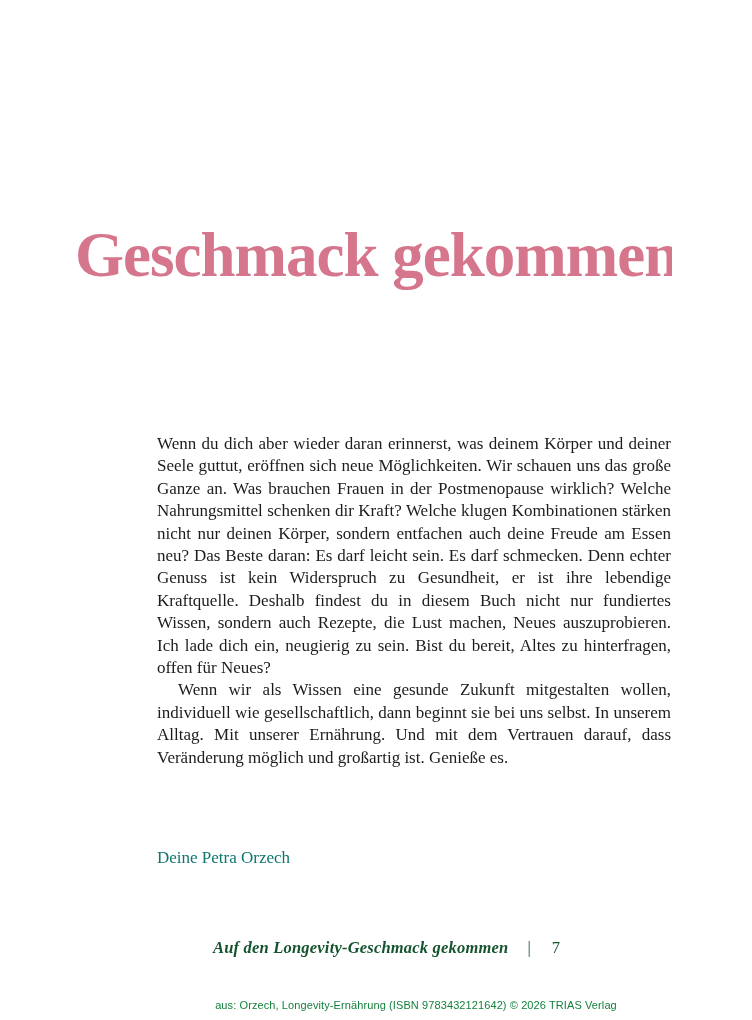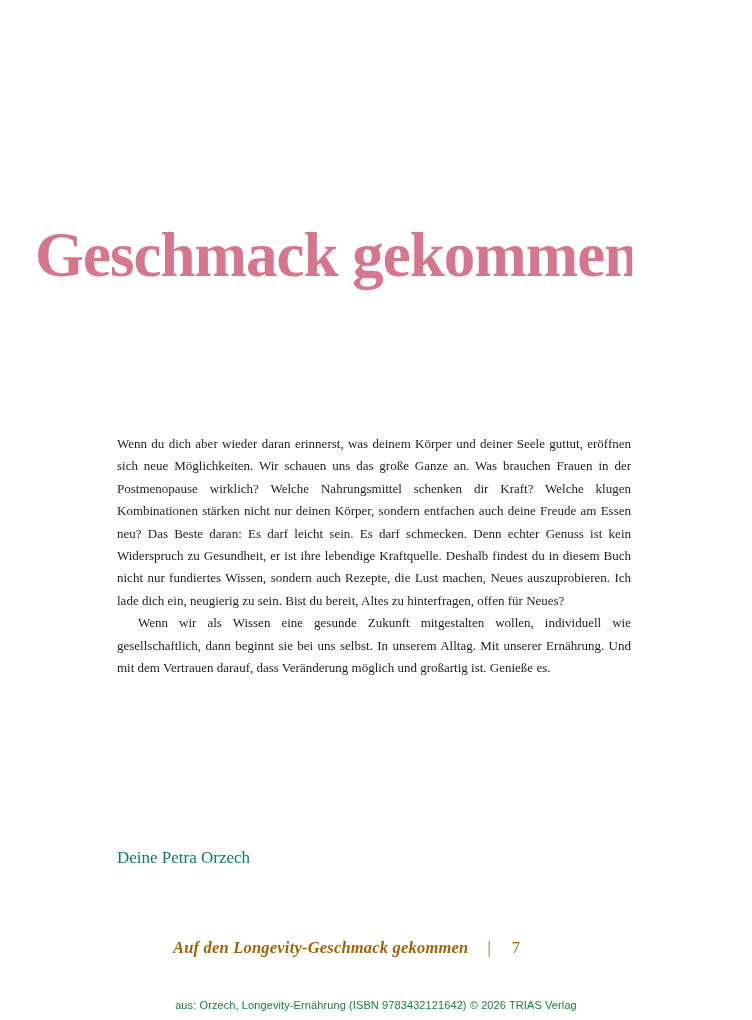--- a/index.html
+++ b/index.html
@@ -7,41 +7,42 @@
     padding: 0;
     background: #ffffff;
   }
   .page {
     position: relative;
     width: 632px;
     height: 1020px;
     background: #ffffff;
     overflow: hidden;
     font-family: "Liberation Serif", serif;
+    margin-left: 40px;
   }
   .heading {
     position: absolute;
     left: 35px;
     top: 224px;
     margin: 0;
     font-family: "Liberation Serif", serif;
     font-weight: 700;
     font-size: 63px;
     line-height: 1;
     letter-spacing: -1px;
     color: #d5768c;
     white-space: nowrap;
   }
   .body-block {
     position: absolute;
     left: 117px;
     top: 433px;
     width: 514px;
     color: #1c1c1c;
-    font-size: 13px;
+    font-size: 17px;
     line-height: 22.4px;
   }
   .para {
     margin: 0;
     text-align: justify;
     hyphens: auto;
     -webkit-hyphens: auto;
   }
   .para.indent {
     text-indent: 21px;
@@ -54,21 +55,21 @@
     color: #0f766e;
     font-size: 17px;
     line-height: 22px;
   }
   .running-footer {
     position: absolute;
     top: 938px;
     right: 112px;
     display: flex;
     align-items: baseline;
-    color: #a16207;
+    color: #14532d;
     font-size: 16.5px;
     line-height: 20px;
   }
   .rf-title {
     font-style: italic;
     font-weight: 600;
     letter-spacing: 0.2px;
   }
   .rf-sep {
     margin: 0 21px 0 19px;

